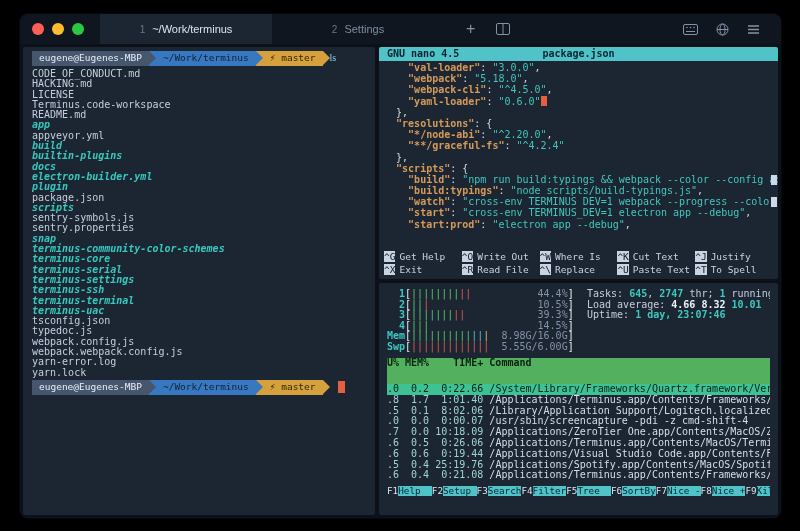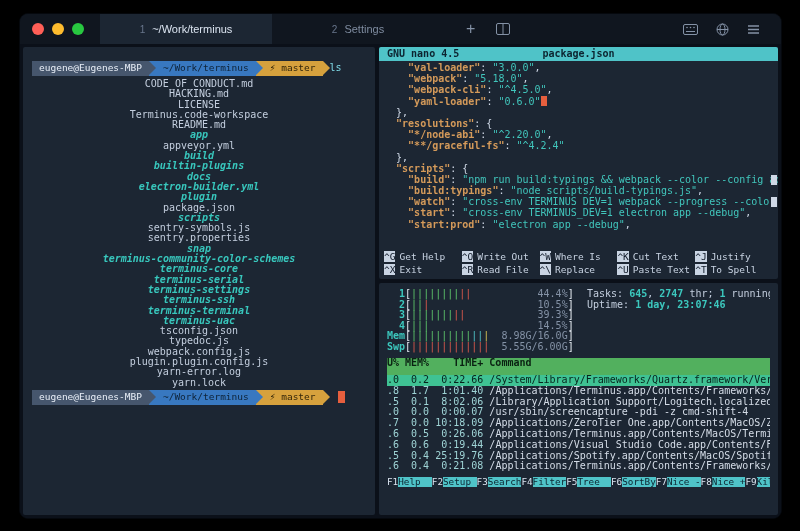--- a/index.html
+++ b/index.html
@@ -21,36 +21,36 @@
   .tab .tabnum { font-size:10px; color:#68768c; }
   .newtab { background:none; border:none; color:#8492a6; font-size:16px; line-height:30px;
             padding:0 12px; margin-left:10px; }
   .bicon { display:flex; align-items:center; padding:0 9px; }
   .righticons { margin-left:auto; display:flex; align-items:center; padding-right:12px; }
 
   
   .content { position:absolute; top:30px; left:0; right:0; bottom:0; background:#0b1019;
              display:flex; gap:4px; padding:3px; }
   .pane { background:#1c2633; border-radius:2px; }
-  .pane.shell { width:352px; padding:12px 9px; font-size:10px; line-height:10.3px; color:#c3cede; overflow:hidden; }
+  .pane.shell { width:352px; padding:2px 9px; font-size:10px; line-height:10.3px; color:#c3cede; overflow:hidden; }
   .rightcol { flex:1; display:flex; flex-direction:column; gap:4px; min-width:0; }
   .pane.nano { height:232px; display:flex; flex-direction:column; font-size:10px; line-height:11.2px;
                padding-bottom:4px; overflow:hidden; }
   .pane.htop { flex:1; padding:6px 8px; font-size:10px; line-height:10.5px; color:#c3cede;
                display:flex; flex-direction:column; overflow:hidden; }
 
   
-  .fline { white-space:pre; height:10.3px;text-align:center; }
+  .fline { white-space:pre; height:10.3px; }
   .fline.dir { color:#38c7bd; font-weight:bold;font-style:italic; }
   .promptline { display:flex; align-items:center; height:15px; margin:2px 0 3px; }
   .pseg { display:inline-flex; align-items:center; height:15px; padding:0 7px; font-size:9.5px; white-space:pre; }
   .parrow { display:inline-flex; height:15px; }
   .parrow .tri { width:0; height:0; border-top:7.5px solid transparent;
                  border-bottom:7.5px solid transparent; border-left:7px solid; }
-  .pcmd { margin-left:0; color:#7fd9e6; }
+  .pcmd { margin-left:0; color:#7fd9e6;font-family:Liberation Serif, serif; }
   .blockcursor { width:7px; height:12px; background:#e65f3e; margin-left:8px; display:inline-block; }
 
   
   .nano-title { height:14px; background:#4fc3c8; color:#0c2430; font-weight:bold;
                 display:flex; align-items:center; padding:0 8px; position:relative; flex:none; }
   .nano-title .file { position:absolute; left:0; right:0; text-align:center; }
   .nano-lines { padding-top:1px; }
   .nline { white-space:pre; height:11.2px; position:relative; padding-left:5px; overflow:hidden; }
   .tk-key { color:#d49a5a; font-weight:bold; }
   .tk-str { color:#41c6bc; }
@@ -67,21 +67,21 @@
   .htop-top { display:flex; margin-bottom:6px; }
   .meters { width:192px; flex:none; }
   .mline { white-space:pre; height:10.5px; }
   .mlabel { color:#3cc8be; font-weight:bold; }
   .bracket { color:#e7edf5; }
   .bar-green{color:#5ec46a}.bar-red{color:#de5a4c}.bar-cyan{color:#4fc3c8}.bar-yellow{color:#d8c052}
   .mval { color:#8492a6; }
   .stats { margin-left:8px; min-width:0; }
   .sline { white-space:pre; height:10.5px; overflow:hidden; }
   .st-t{color:#c3cede}.st-c{color:#3cc8be;font-weight:bold}.st-b{color:#eef3fa;font-weight:bold}.st-cb{color:#3cc8be;font-weight:bold}
-  .htable-header { background:#52b05e; color:#0a2112; white-space:pre; height:17px; font-weight:bold; overflow:hidden; }
+  .htable-header { background:#52b05e; color:#0a2112; white-space:pre; height:26px; font-weight:bold; overflow:hidden; }
   .prow { white-space:pre; height:10.8px; overflow:hidden; }
   .prow .num { color:#9fd4d6; }
   .prow .cmd { color:#d5dde8; }
   .prow.selected { background:#3fc293; }
   .prow.selected .num, .prow.selected .cmd { color:#06231b; }
   .fkeys { display:flex; margin-top:5px; white-space:pre; font-size:9.3px; overflow:hidden; }
   .fk { white-space:pre; }
   .fk .key { color:#dbe4f0; }
   .fk .lbl { background:#4fc3c8; color:#0c2430; }
 </style>
@@ -179,21 +179,21 @@
           <div class="fline dir">terminus-community-color-schemes</div>
           <div class="fline dir">terminus-core</div>
           <div class="fline dir">terminus-serial</div>
           <div class="fline dir">terminus-settings</div>
           <div class="fline dir">terminus-ssh</div>
           <div class="fline dir">terminus-terminal</div>
           <div class="fline dir">terminus-uac</div>
           <div class="fline">tsconfig.json</div>
           <div class="fline">typedoc.js</div>
           <div class="fline">webpack.config.js</div>
-          <div class="fline">plugin.plugin.config.js</div>
+          <div class="fline">webpack.webpack.config.js</div>
           <div class="fline">yarn-error.log</div>
           <div class="fline">yarn.lock</div>
         </div>
       <div class="promptline" id="prompt2">
           <span class="pseg" style="background: rgb(70, 86, 109); color: rgb(232, 238, 247);">eugene@Eugenes-MBP</span>
           <span class="parrow" style="background: rgb(56, 120, 192);">
             <span class="tri" style="border-left-color: rgb(70, 86, 109);"></span>
           </span>
           <span class="pseg" style="background: rgb(56, 120, 192); color: rgb(14, 34, 54);">~/Work/terminus</span>
           <span class="parrow" style="background: rgb(214, 161, 61);">
@@ -250,20 +250,21 @@
           <div class="meters" id="meters">
               <div class="mline"><span class="mlabel">  1</span><span class="bracket">[</span><span class="bar-green">||||||||</span><span class="bar-red">||</span><span>           </span><span class="mval">44.4%</span><span class="bracket">]</span></div>
               <div class="mline"><span class="mlabel">  2</span><span class="bracket">[</span><span class="bar-green">||</span><span class="bar-red">|</span><span>                  </span><span class="mval">10.5%</span><span class="bracket">]</span></div>
               <div class="mline"><span class="mlabel">  3</span><span class="bracket">[</span><span class="bar-green">|||||||</span><span class="bar-red">||</span><span>            </span><span class="mval">39.3%</span><span class="bracket">]</span></div>
               <div class="mline"><span class="mlabel">  4</span><span class="bracket">[</span><span class="bar-green">|||</span><span>                  </span><span class="mval">14.5%</span><span class="bracket">]</span></div>
               <div class="mline"><span class="mlabel">Mem</span><span class="bracket">[</span><span class="bar-green">||||||||||</span><span class="bar-cyan">||</span><span class="bar-yellow">|</span><span>  </span><span class="mval">8.98G/16.0G</span><span class="bracket">]</span></div>
               <div class="mline"><span class="mlabel">Swp</span><span class="bracket">[</span><span class="bar-red">|||||||||||||</span><span>  </span><span class="mval">5.55G/6.00G</span><span class="bracket">]</span></div>
             </div>
           <div class="stats" id="stats">
               <div class="sline"><span class="st-t">Tasks: </span><span class="st-c">645</span><span class="st-t">, </span><span class="st-c">2747</span><span class="st-t"> thr; </span><span class="st-c">1</span><span class="st-t"> running</span></div>
+              <div class="sline"><span class="st-t">Load average: </span><span class="st-b">4.66 </span><span class="st-b">8.32 </span><span class="st-c">10.01</span></div>
               <div class="sline"><span class="st-t">Uptime: </span><span class="st-cb">1 day, 23:07:46</span></div>
             </div>
         </div>
         <div class="htable-header" id="htable-header">U% MEM%    TIME+ Command</div>
         <div id="proc-rows">
             <div class="prow selected"><span class="num">.0  0.2  0:22.66 </span><span class="cmd">/System/Library/Frameworks/Quartz.framework/Versions/</span></div>
             <div class="prow"><span class="num">.8  1.7  1:01.40 </span><span class="cmd">/Applications/Terminus.app/Contents/Frameworks/Termin</span></div>
             <div class="prow"><span class="num">.5  0.1  8:02.06 </span><span class="cmd">/Library/Application Support/Logitech.localized/Logit</span></div>
             <div class="prow"><span class="num">.0  0.0  0:00.07 </span><span class="cmd">/usr/sbin/screencapture -pdi -z cmd-shift-4</span></div>
             <div class="prow"><span class="num">.7  0.0 10:18.09 </span><span class="cmd">/Applications/ZeroTier One.app/Contents/MacOS/ZeroTie</span></div>

